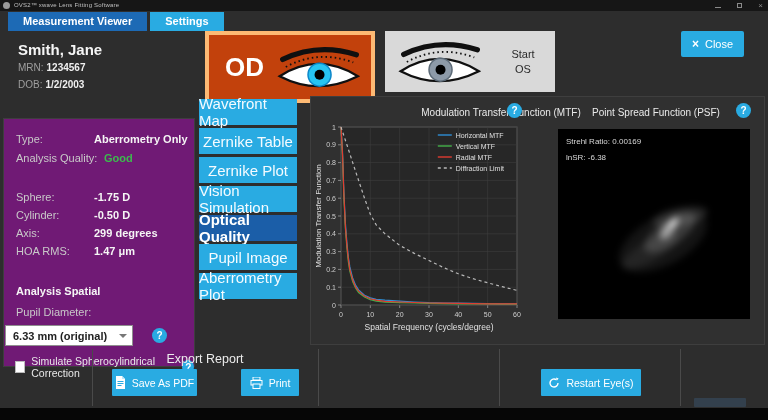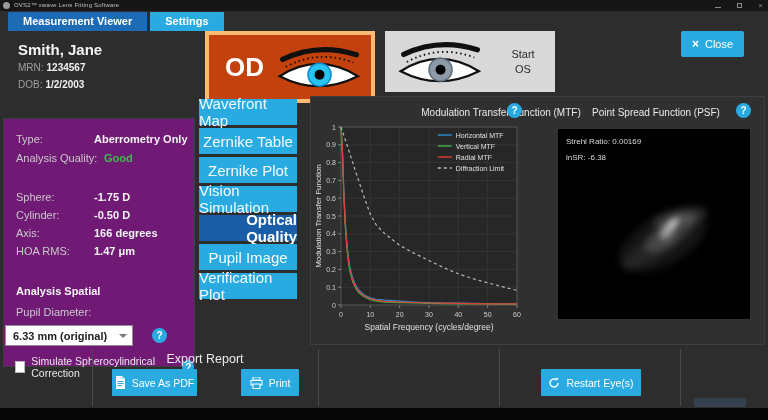--- a/index.html
+++ b/index.html
@@ -45,21 +45,21 @@
   .dropdown { position:absolute; left:1px; top:206px; width:128px; height:21px; background:#fff; border:1px solid #8f8f8f; display:flex; align-items:center; cursor:pointer; }
   .dd-text { font-size:11px; font-weight:bold; color:#222; padding-left:7px; flex:1; }
   .dd-arrow { width:0; height:0; border-left:4px solid transparent; border-right:4px solid transparent; border-top:4px solid #777; margin-right:5px; }
   .help { width:15px; height:15px; border-radius:50%; background:#29abe2; color:#fff; font-size:10px; font-weight:bold; display:flex; align-items:center; justify-content:center; cursor:pointer; }
   .cb-row { position:absolute; left:11px; top:236px; display:flex; align-items:center; gap:6px; }
   .checkbox { width:12px; height:12px; background:#fff; border:1px solid #bbb; cursor:pointer; }
   .cb-label { font-size:10.5px; color:#e8e8e8; }
 
   
   .nav-btn { position:absolute; left:199px; width:98px; height:26px; background:#29abe2; color:#f4fbff; font-size:15px; display:flex; align-items:center; justify-content:center; cursor:pointer; }
-  .nav-btn.active { background:#1b5ea8; font-weight:bold; color:#fff;text-align:right; }
+  .nav-btn.active { background:#1b5ea8; font-weight:bold; color:#fff; }
 
   
   .right-panel { position:absolute; left:310px; top:96px; width:455px; height:249px; background:#303030; border:1px solid #3e3e3e; }
   .chart-title { position:absolute; font-size:10px; color:#eaeaea; top:10px; }
   .mtf-title { left:60px; width:260px; text-align:center; }
   .psf-title { left:255px; width:180px; text-align:center; top:10px; }
   .rp-help { position:absolute; top:6px; }
   .psf-img { position:absolute; left:247px; top:32px; width:192px; height:190px; background:#000; }
   .psf-meta { position:absolute; left:8px; font-size:8px; color:#d8d8d8; }
 
@@ -133,21 +133,21 @@
     <span class="lp-label" style="top:14px">Type:</span>
     <span class="lp-value" style="top:14px">Aberrometry Only</span>
     <span class="lp-label" style="top:33px">Analysis Quality:</span>
     <span class="lp-value lp-good" style="top:33px">Good</span>
 
     <span class="lp-label" style="top:72px">Sphere:</span>
     <span class="lp-value" style="top:72px">-1.75 D</span>
     <span class="lp-label" style="top:90px">Cylinder:</span>
     <span class="lp-value" style="top:90px">-0.50 D</span>
     <span class="lp-label" style="top:108px">Axis:</span>
-    <span class="lp-value" style="top:108px">166 degrees</span>
+    <span class="lp-value" style="top:108px">299 degrees</span>
     <span class="lp-label" style="top:126px">HOA RMS:</span>
     <span class="lp-value" style="top:126px">1.47 μm</span>
 
     <span class="lp-title" style="top:166px">Analysis Spatial</span>
     <span class="lp-label" style="top:187px">Pupil Diameter:</span>
 
     <div class="dropdown">
       <span class="dd-text">6.33 mm (original)</span>
       <span class="dd-arrow"></span>
     </div>
@@ -159,21 +159,21 @@
       <div class="help" style="width:14px;height:14px;">?</div>
     </div>
   </div>
 
   <div class="nav-btn" style="top:99px">Wavefront Map</div>
   <div class="nav-btn" style="top:128px">Zernike Table</div>
   <div class="nav-btn" style="top:157px">Zernike Plot</div>
   <div class="nav-btn" style="top:186px">Vision Simulation</div>
   <div class="nav-btn active" style="top:215px">Optical Quality</div>
   <div class="nav-btn" style="top:244px">Pupil Image</div>
-  <div class="nav-btn" style="top:273px">Verification Plot</div>
+  <div class="nav-btn" style="top:273px">Aberrometry Plot</div>
 
   <div class="right-panel">
     <div class="chart-title mtf-title">Modulation Transfer Function (MTF)</div>
     <div class="help rp-help" style="left:196px;">?</div>
 
     <svg id="mtf-svg" width="232" height="226" style="position:absolute; left:2px; top:22px;">
         <rect x="28" y="8" width="176" height="178" fill="#272727" stroke="#5a5a5a" stroke-width="1"></rect>
         <line x1="28" y1="8" x2="28" y2="186" stroke="#3e3e3e" stroke-width="0.6"></line>
         <line x1="28" y1="186" x2="28" y2="189" stroke="#999" stroke-width="0.8"></line>
         <text x="28" y="198" fill="#cfcfcf" font-size="7" text-anchor="middle" font-family="Liberation Sans, sans-serif">0</text>

